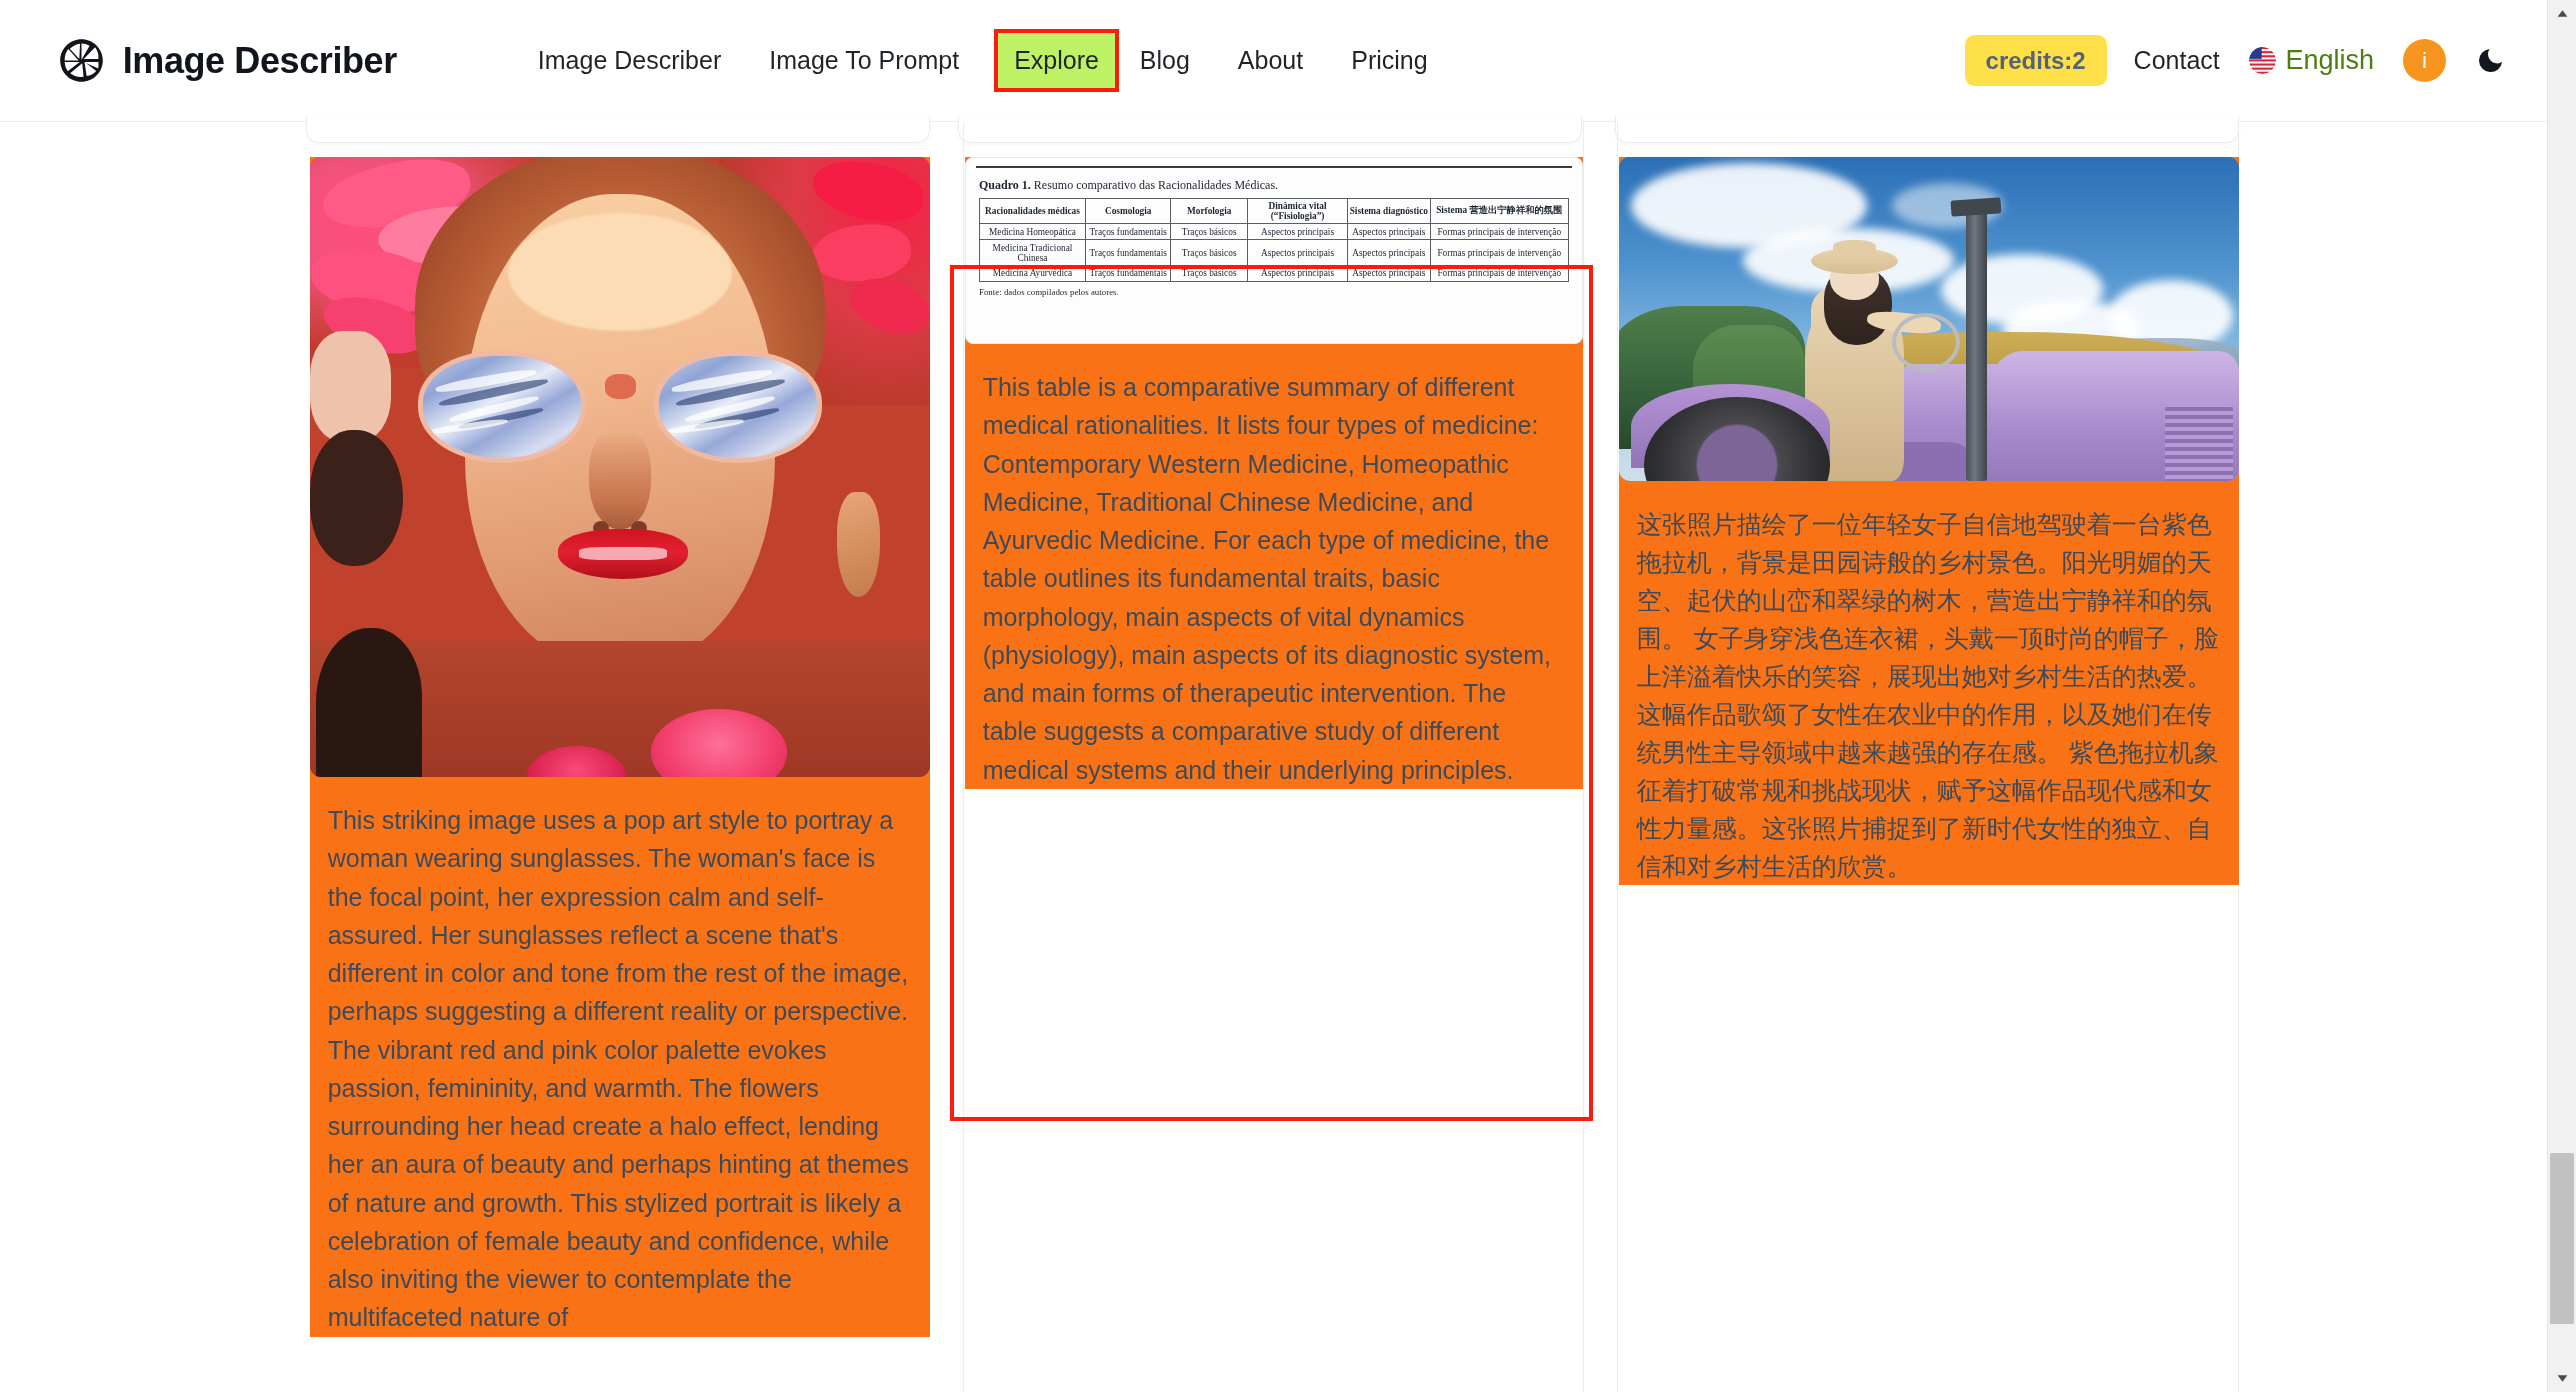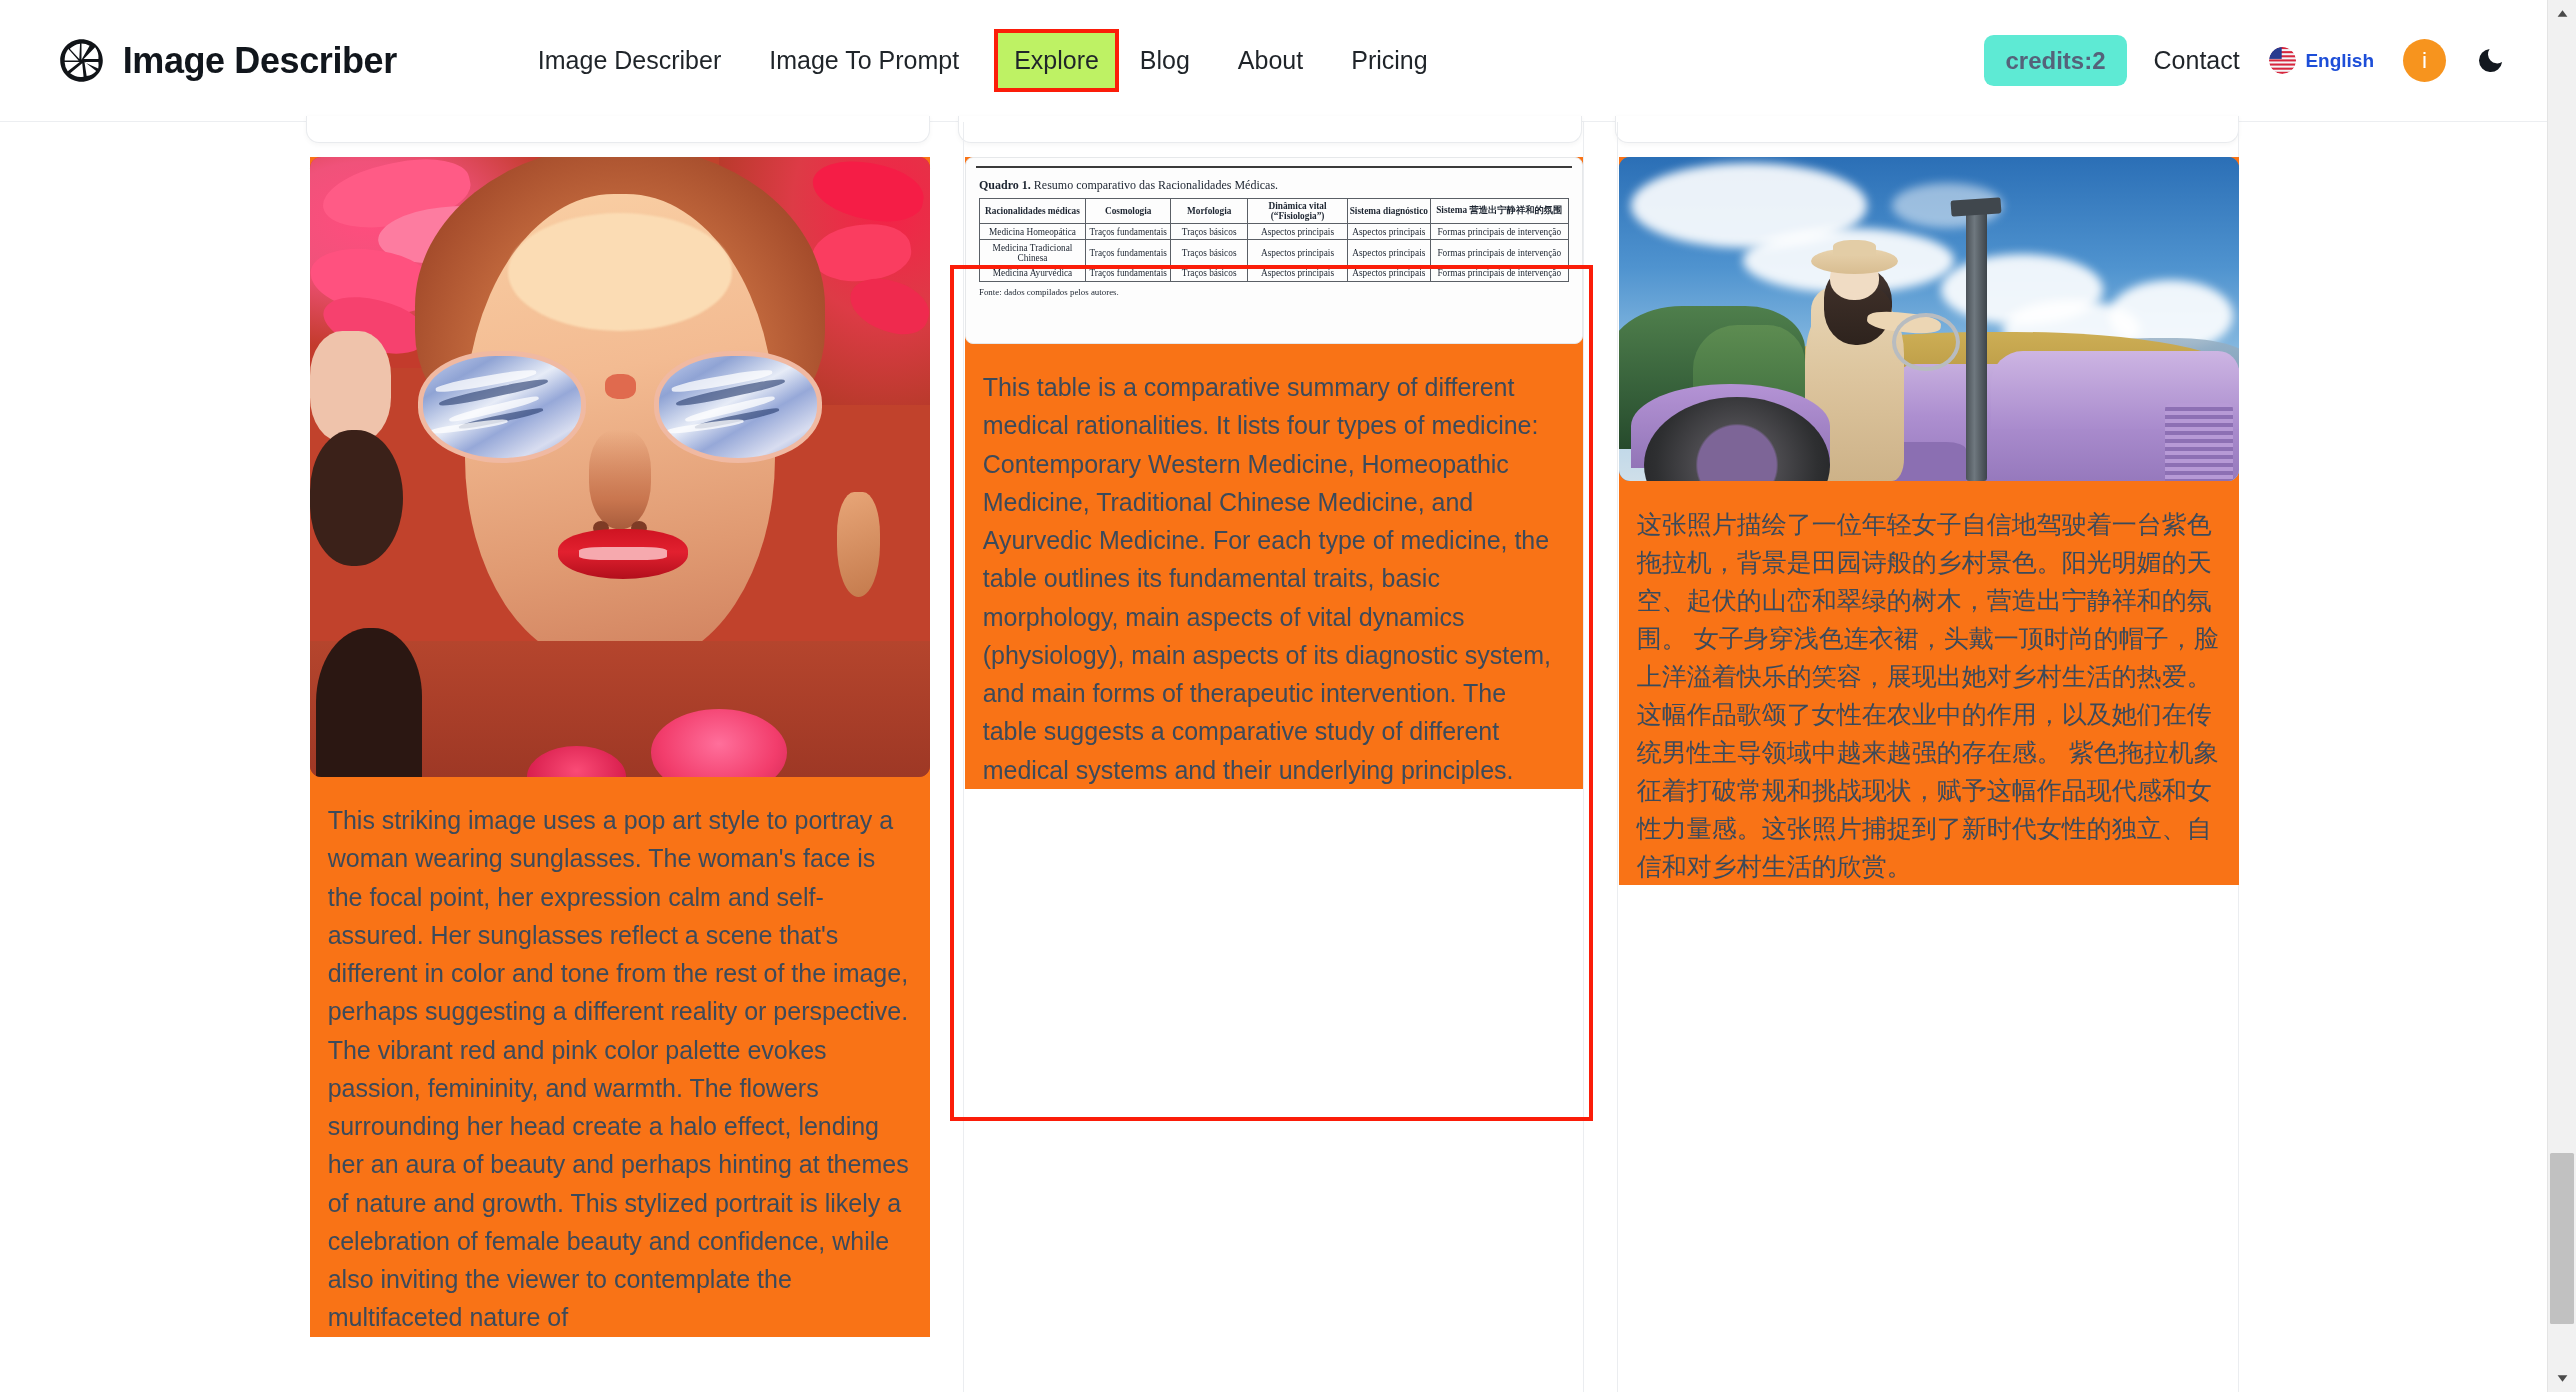--- a/index.html
+++ b/index.html
@@ -39,38 +39,38 @@
     margin-right: 1.6px;
     background: #bef264;
   }
   .nav-item.highlight + .nav-item { margin-left: 19.3px; }
 
   .header-right {
     margin-left: auto; margin-right: 40px;
     display: flex; align-items: center;
   }
   .credits-badge {
-    background: #5eead4; color: #55627a;
+    background: #fde047; color: #55627a;
     font-size: 24px; font-weight: bold;
     border-radius: 9.7px;
     padding: 11.3px 21px; white-space: nowrap;
   }
   .contact-link {
     font-size: 25px; color: #1f2429;
     margin-left: 27px; white-space: nowrap; cursor: pointer;
   }
   .lang-group {
     display: flex; align-items: center;
     margin-left: 29px; cursor: pointer;
   }
   .flag-icon {
     width: 27px; height: 27px; border-radius: 50%;
     overflow: hidden; flex: 0 0 27px; position: relative;
   }
-  .lang-label { font-size: 19px; color: #1d4ed8; margin-left: 9.7px; white-space: nowrap; font-weight: bold; }
+  .lang-label { font-size: 27px; color: #4d7c0f; margin-left: 9.7px; white-space: nowrap; }
   .avatar {
     width: 43px; height: 43px; border-radius: 50%;
     background: #f7941e; margin-left: 29px;
     display: flex; align-items: center; justify-content: center;
     color: #ffffff; font-size: 22.5px; cursor: pointer;
   }
   .theme-toggle {
     margin-left: 27px; width: 34px; height: 34px;
     display: flex; align-items: center; justify-content: center;
     cursor: pointer;

